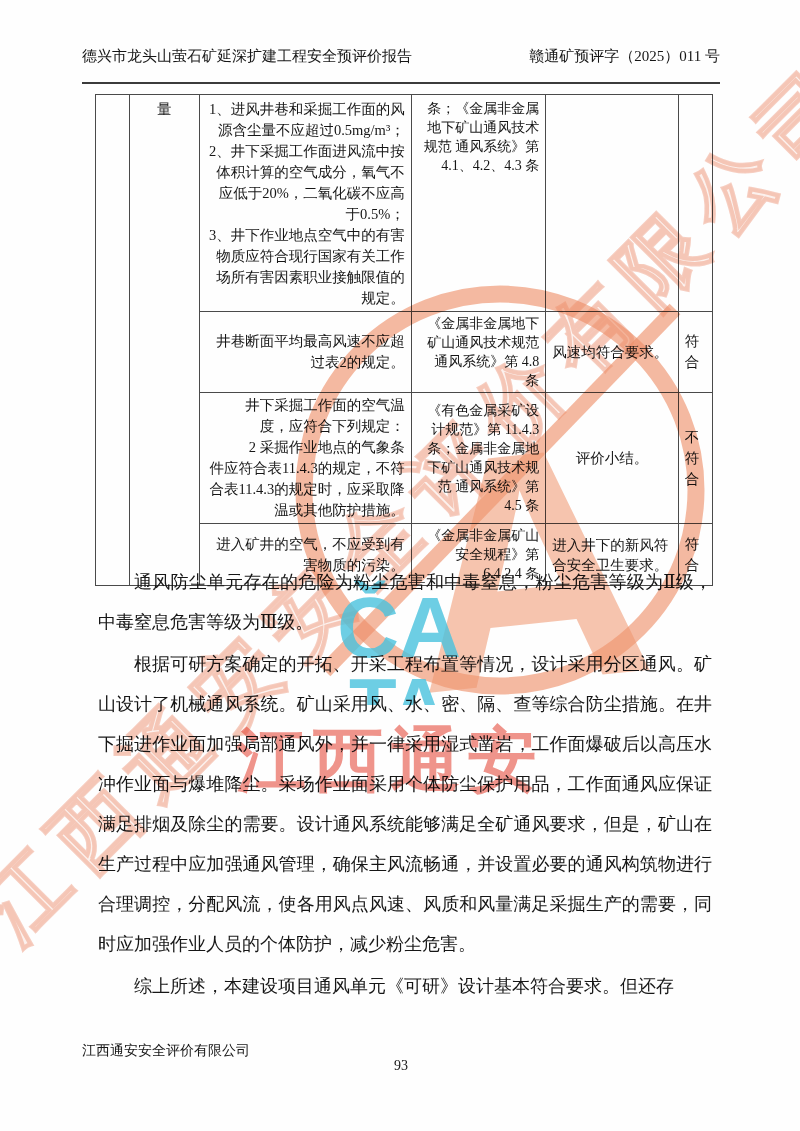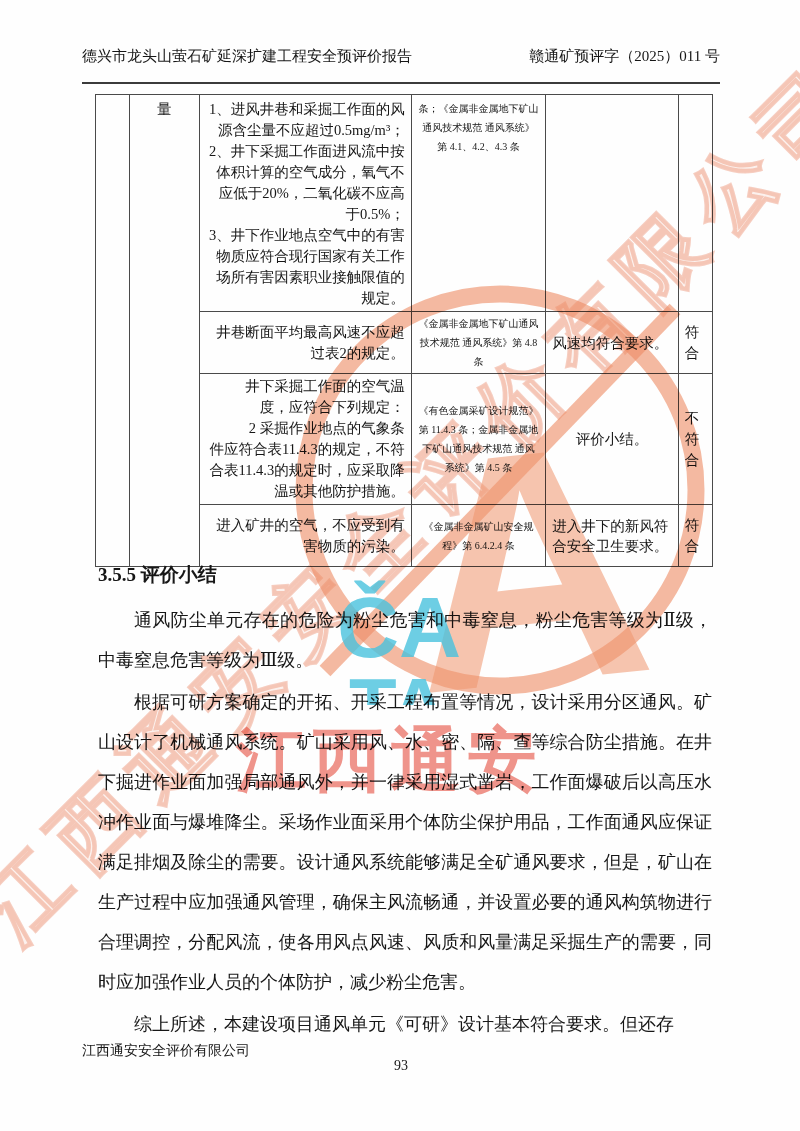--- a/index.html
+++ b/index.html
@@ -30,21 +30,21 @@
   }
   table.ctable td {
     border: 1px solid #4a4a4a;
     padding: 2px 6px;
     vertical-align: middle;
     overflow: hidden;
   }
   td.spacer { width: 33px; }
   td.cat    { width: 67px; vertical-align: top; text-align: center; padding-top: 4px; }
   td.req    { width: 205px; text-align: right; white-space: pre-line; }
-  td.basis  { width: 130px; text-align: center; font-size: 10px; line-height: 19px; }
+  td.basis  { width: 130px; text-align: right; font-size: 14px; line-height: 19px; }
   td.sit    { width: 128px; font-size: 14.5px; line-height: 20px; }
   td.concl  { width: 33px; text-align: left; }
   tr.r1 { height: 215px; } tr.r1 td { vertical-align: top; padding-top: 4px; }
   tr.r2 { height: 58px; }
   tr.r3 { height: 124px; }
   tr.r4 { height: 62px; }
   td.sit.center { text-align: center; }
   td.sit.left   { text-align: left; }
   
   .content {
@@ -131,21 +131,20 @@
         <td class="req">进入矿井的空气，不应受到有害物质的污染。</td>
         <td class="basis">《金属非金属矿山安全规程》第 6.4.2.4 条</td>
         <td class="sit left">进入井下的新风符合安全卫生要求。</td>
         <td class="concl">符合</td>
       </tr>
     </tbody>
       </table>
   </div>
 
   <div class="content">
-    <h3>3.5.5 评价小结</h3>
     <p>通风防尘单元存在的危险为粉尘危害和中毒窒息，粉尘危害等级为Ⅱ级，中毒窒息危害等级为Ⅲ级。</p>
     <p>根据可研方案确定的开拓、开采工程布置等情况，设计采用分区通风。矿山设计了机械通风系统。矿山采用风、水、密、隔、查等综合防尘措施。在井下掘进作业面加强局部通风外，并一律采用湿式凿岩，工作面爆破后以高压水冲作业面与爆堆降尘。采场作业面采用个体防尘保护用品，工作面通风应保证满足排烟及除尘的需要。设计通风系统能够满足全矿通风要求，但是，矿山在生产过程中应加强通风管理，确保主风流畅通，并设置必要的通风构筑物进行合理调控，分配风流，使各用风点风速、风质和风量满足采掘生产的需要，同时应加强作业人员的个体防护，减少粉尘危害。</p>
     <p>综上所述，本建设项目通风单元《可研》设计基本符合要求。但还存</p>
   </div>
 
   <div class="footer">
     <span class="company">江西通安安全评价有限公司</span>
     <span class="pageno">93</span>
   </div>
 

